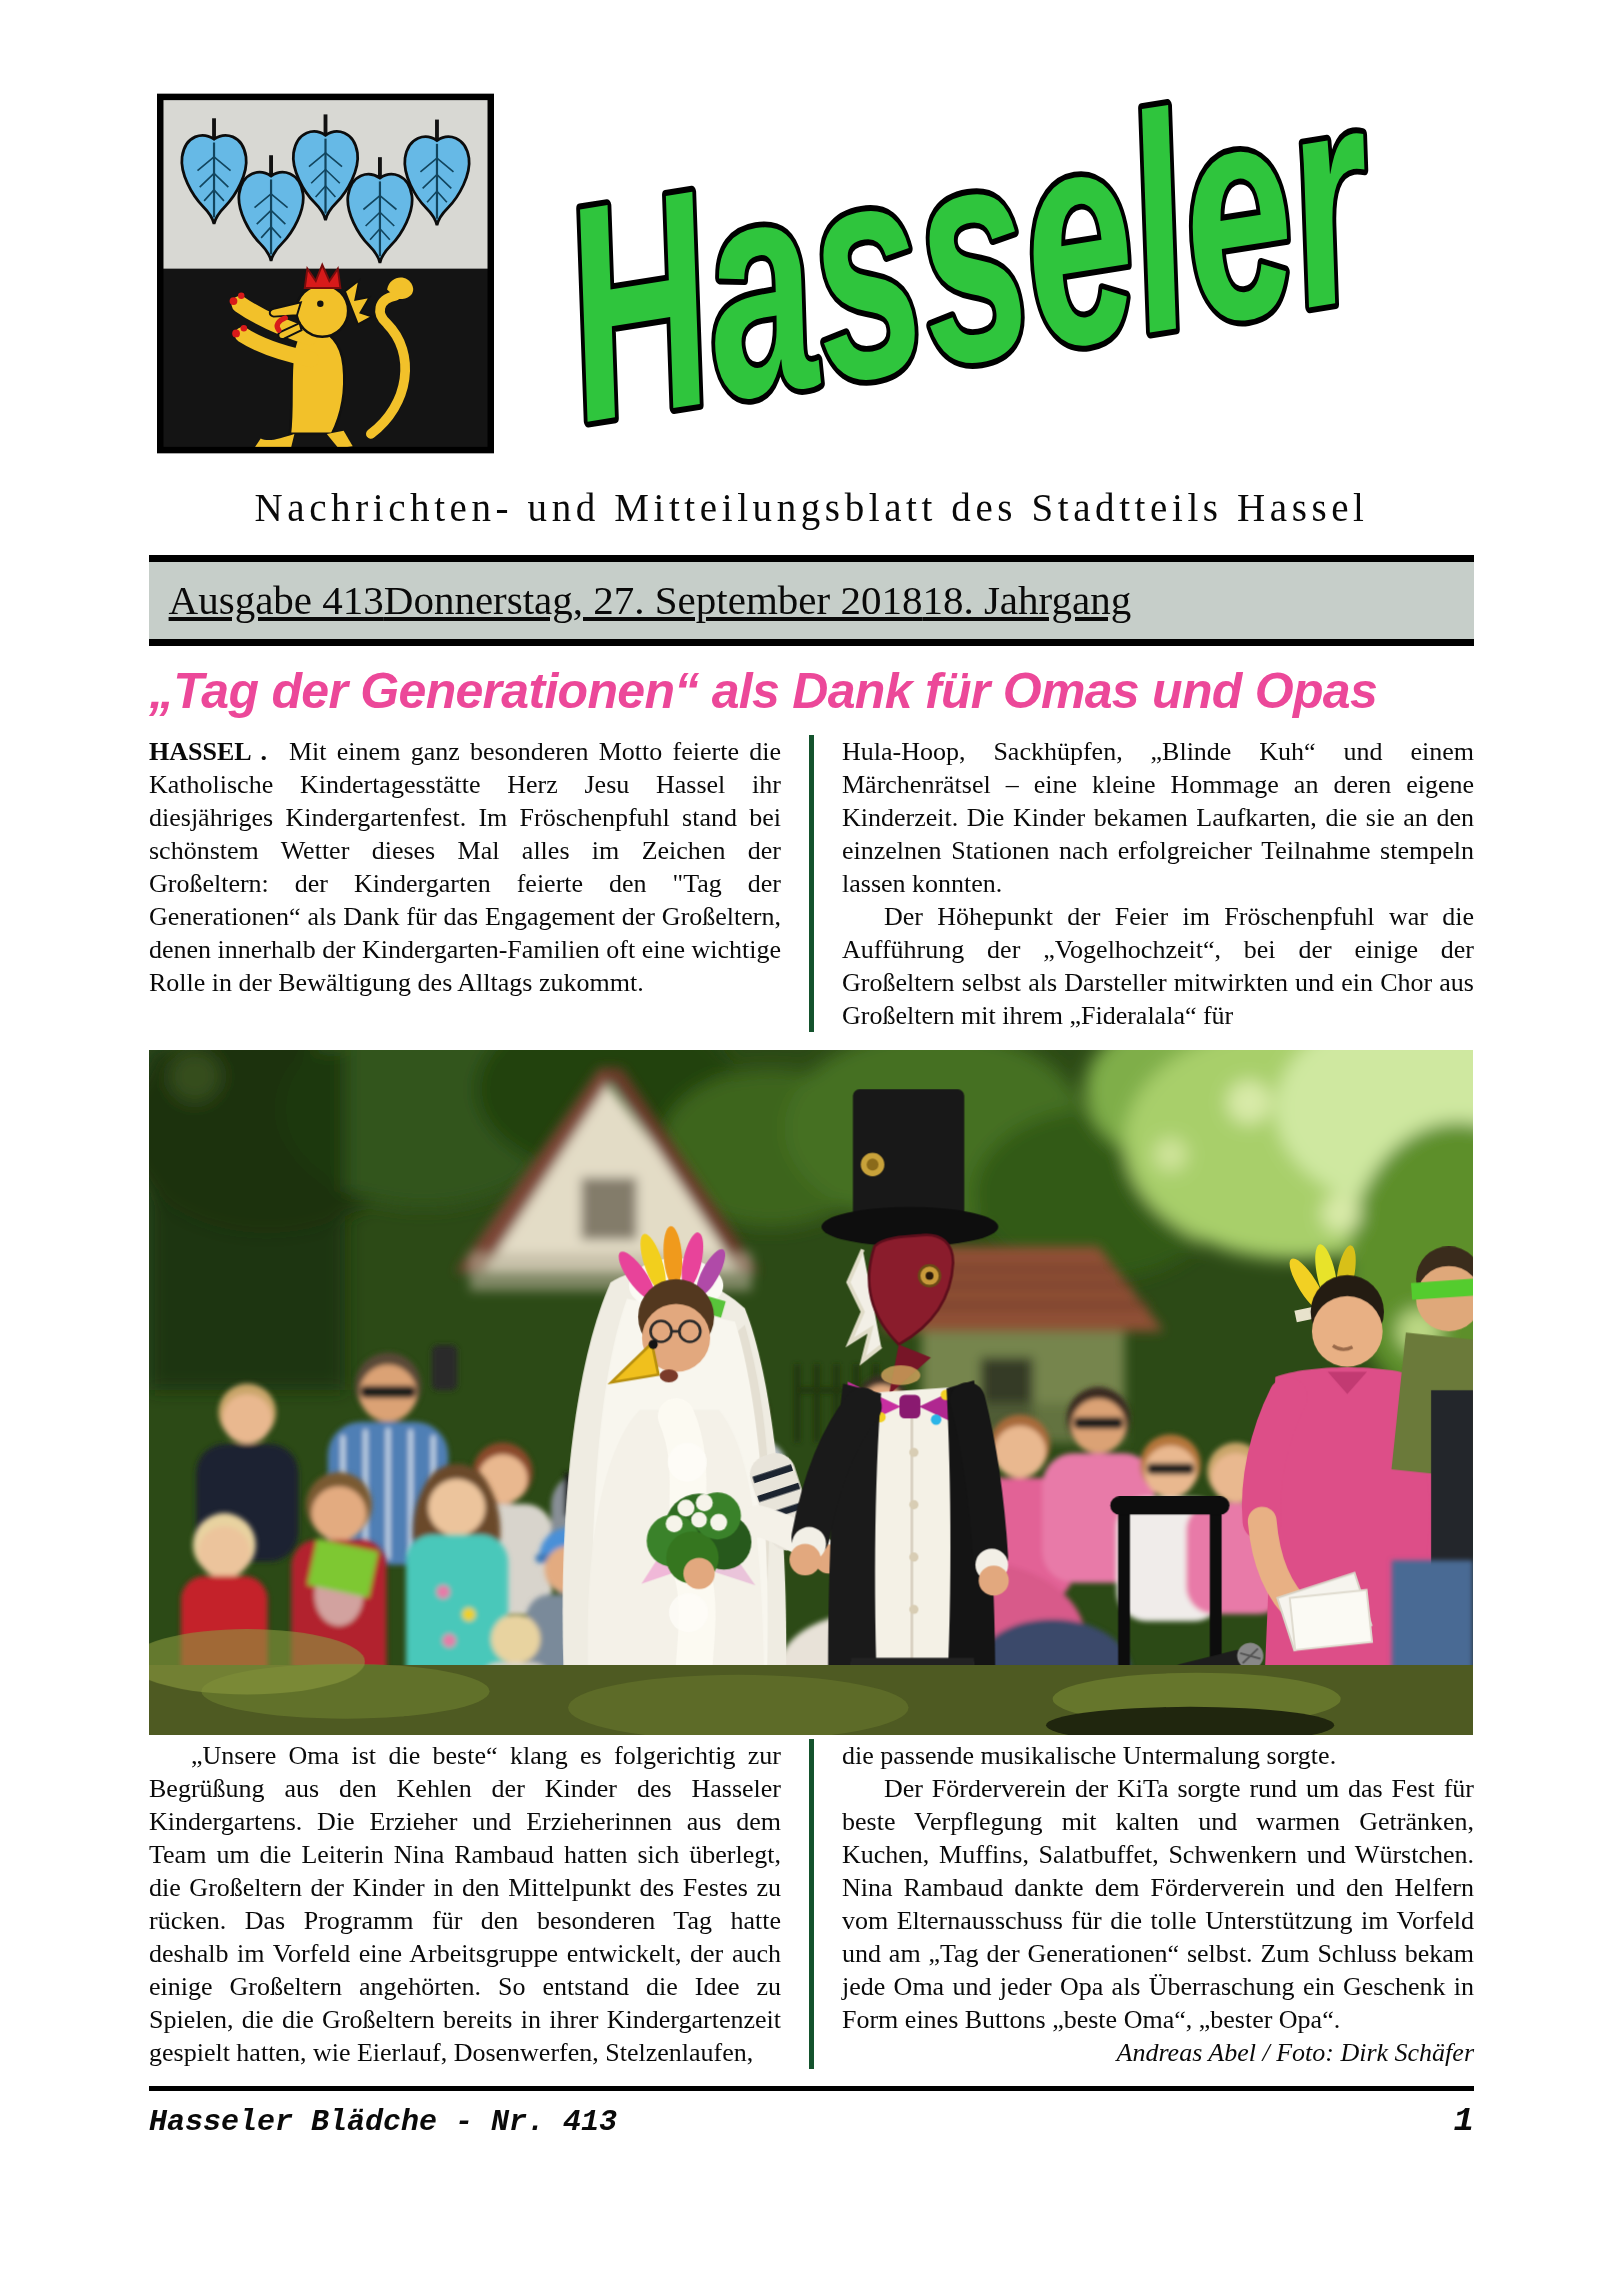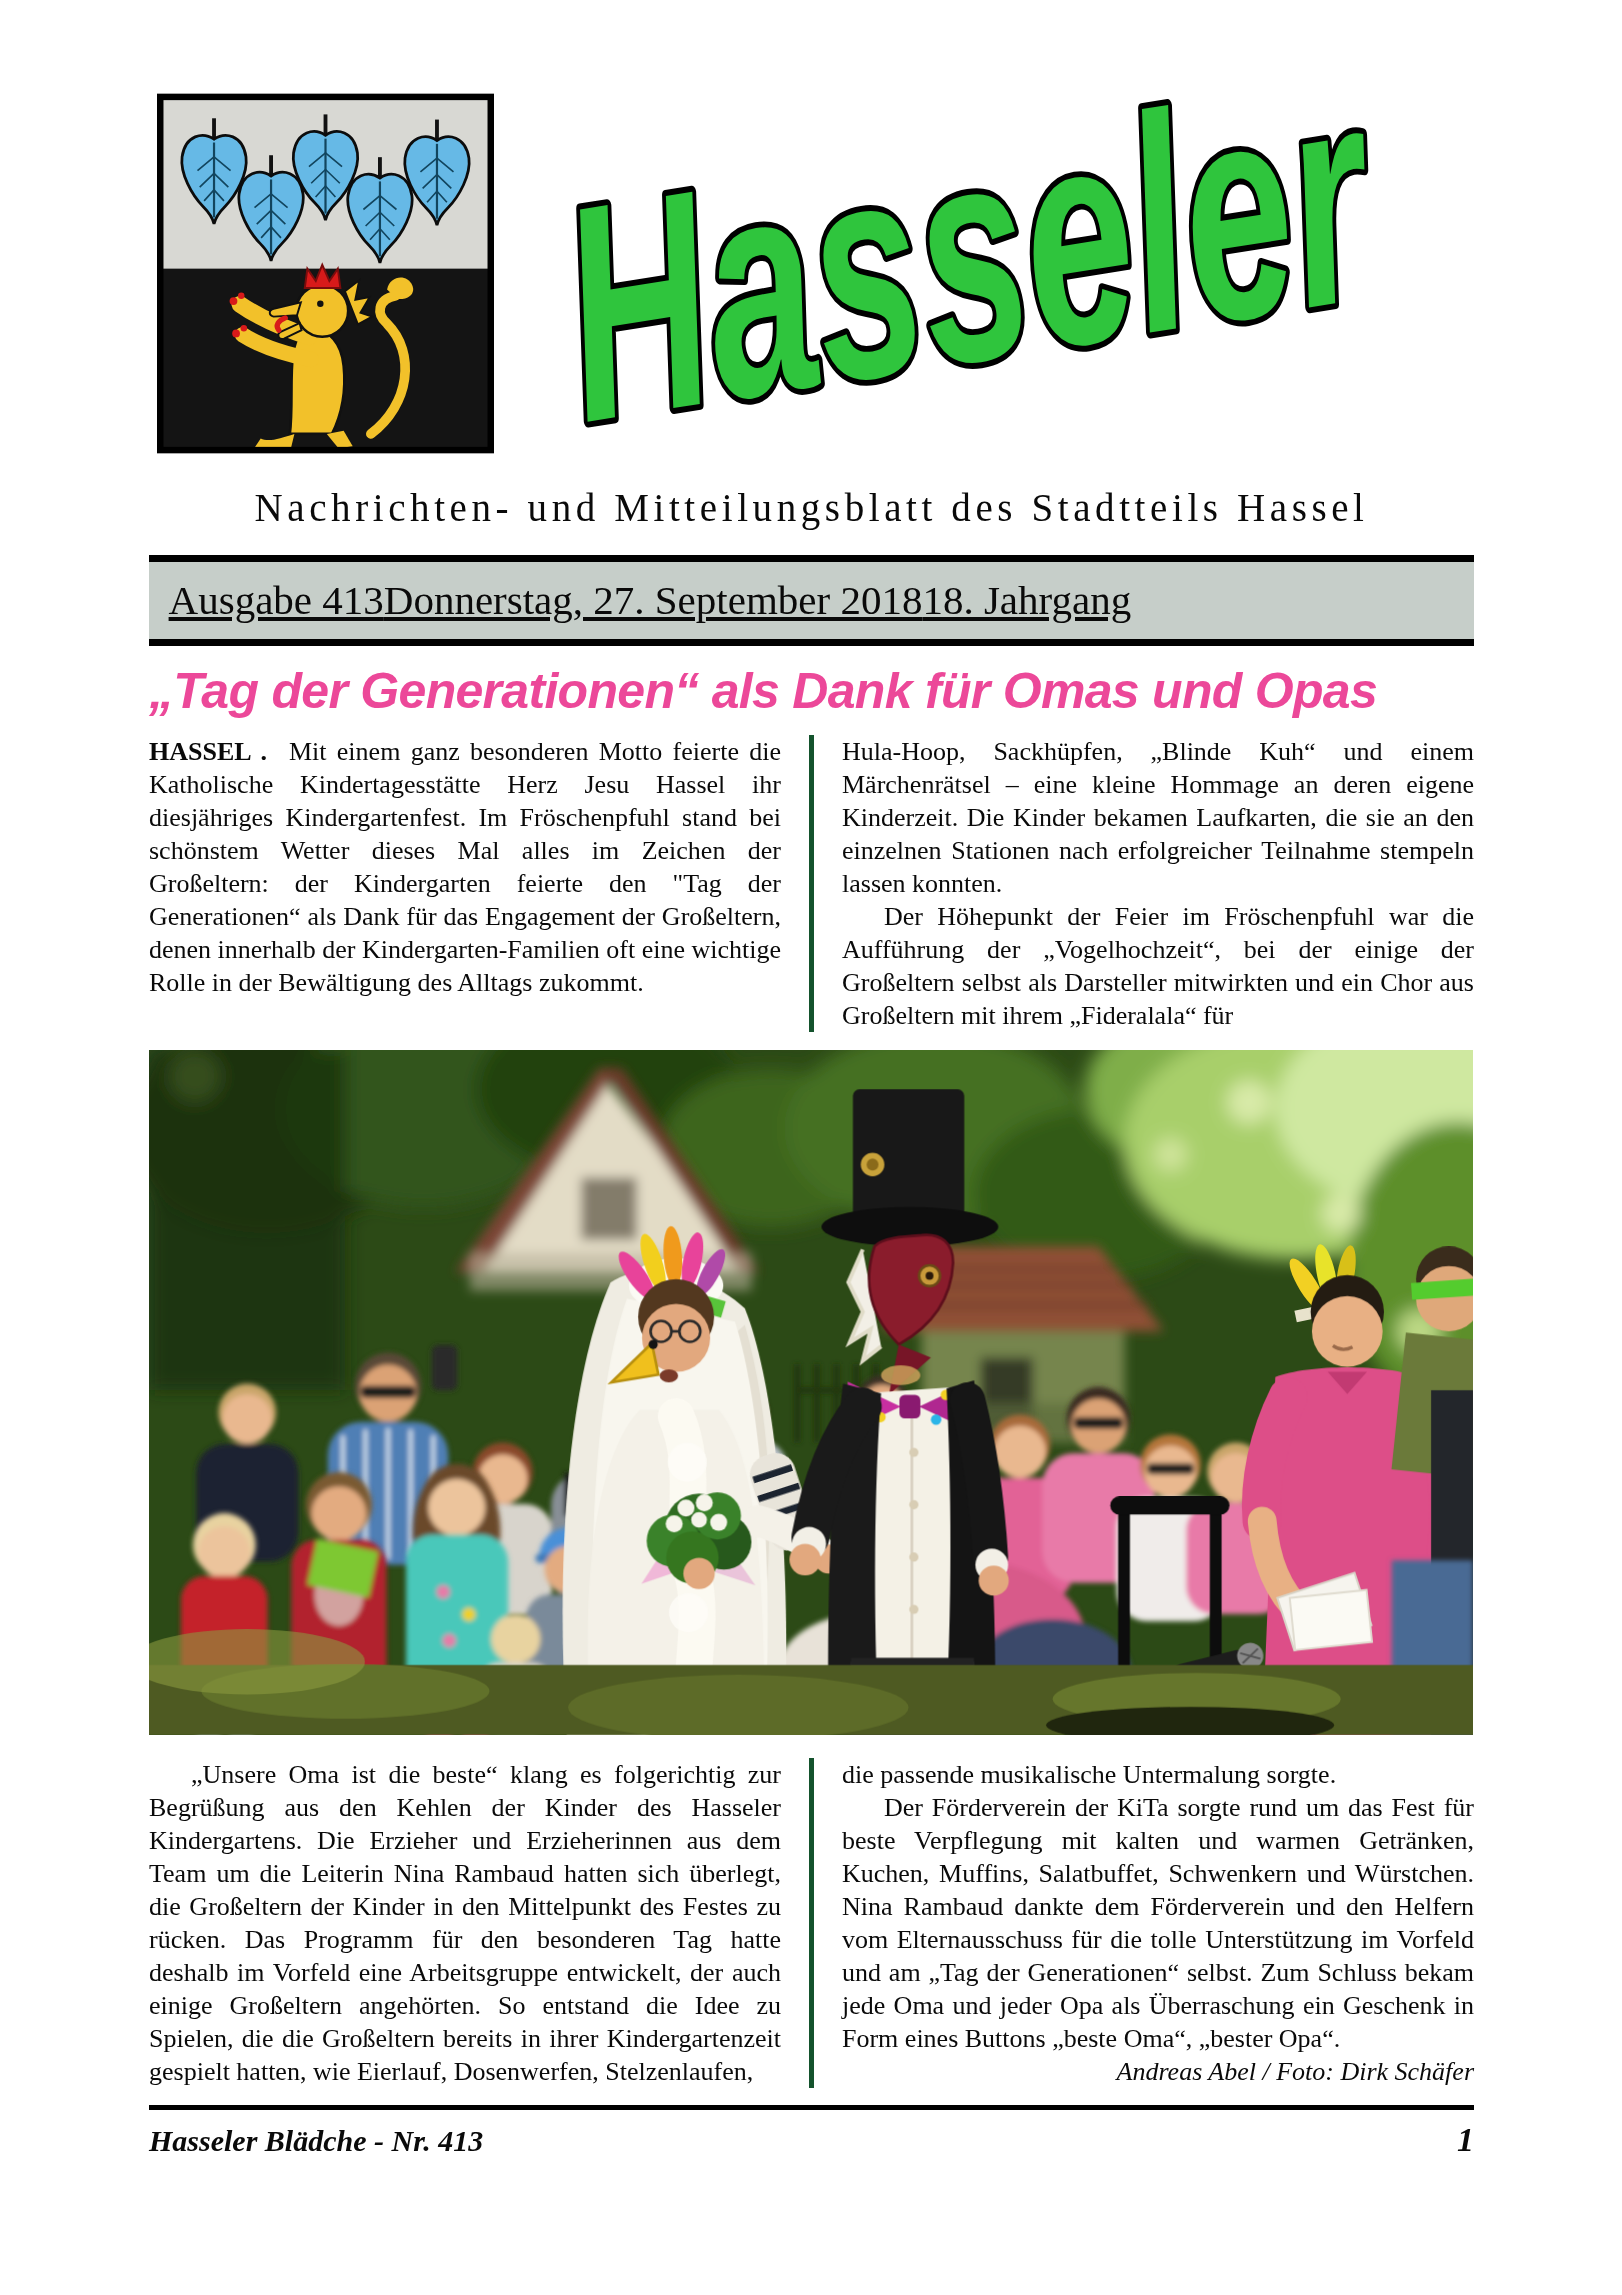--- a/index.html
+++ b/index.html
@@ -22,28 +22,28 @@
             font-style:italic;font-size:50px;line-height:55px;color:#ec4899;
             white-space:nowrap;letter-spacing:-0.7px;}
   
   .cols{display:flex;margin-top:15.7px;}
   .col{width:632px;font-size:26px;line-height:33px;text-align:justify;hyphens:auto;}
   .col + .col{border-left:5px solid #14532d;padding-left:28px;margin-left:28px;}
   .col p{margin:0;}
   .col p.ind{text-indent:42px;}
   .lead-in{font-weight:bold;margin-right:22px;}
   .byline{font-style:italic;text-align:right;}
-  .block2{margin-top:23px;justify-content:center;}
+  .block2{margin-top:4px;justify-content:center;}
   
   .photo{margin:18.3px 0 0 0;width:1324px;height:685px;}
   .photo svg{display:block;width:100%;height:100%;}
   
   .footer-rule{margin-top:17px;border-top:5.9px solid #000;}
   .foot-row{display:flex;justify-content:space-between;align-items:baseline;padding-top:10.5px;
-            font-family:Liberation Serif, serif;font-weight:bold;font-style:italic;}
+            font-family:Liberation Mono, monospace;font-weight:bold;font-style:italic;}
   .foot-left{font-size:30px;}
   .foot-page{font-size:34px;}
 </style>
 </head>
 <body>
 
 <div class="page">
 
   <header class="masthead">
 

